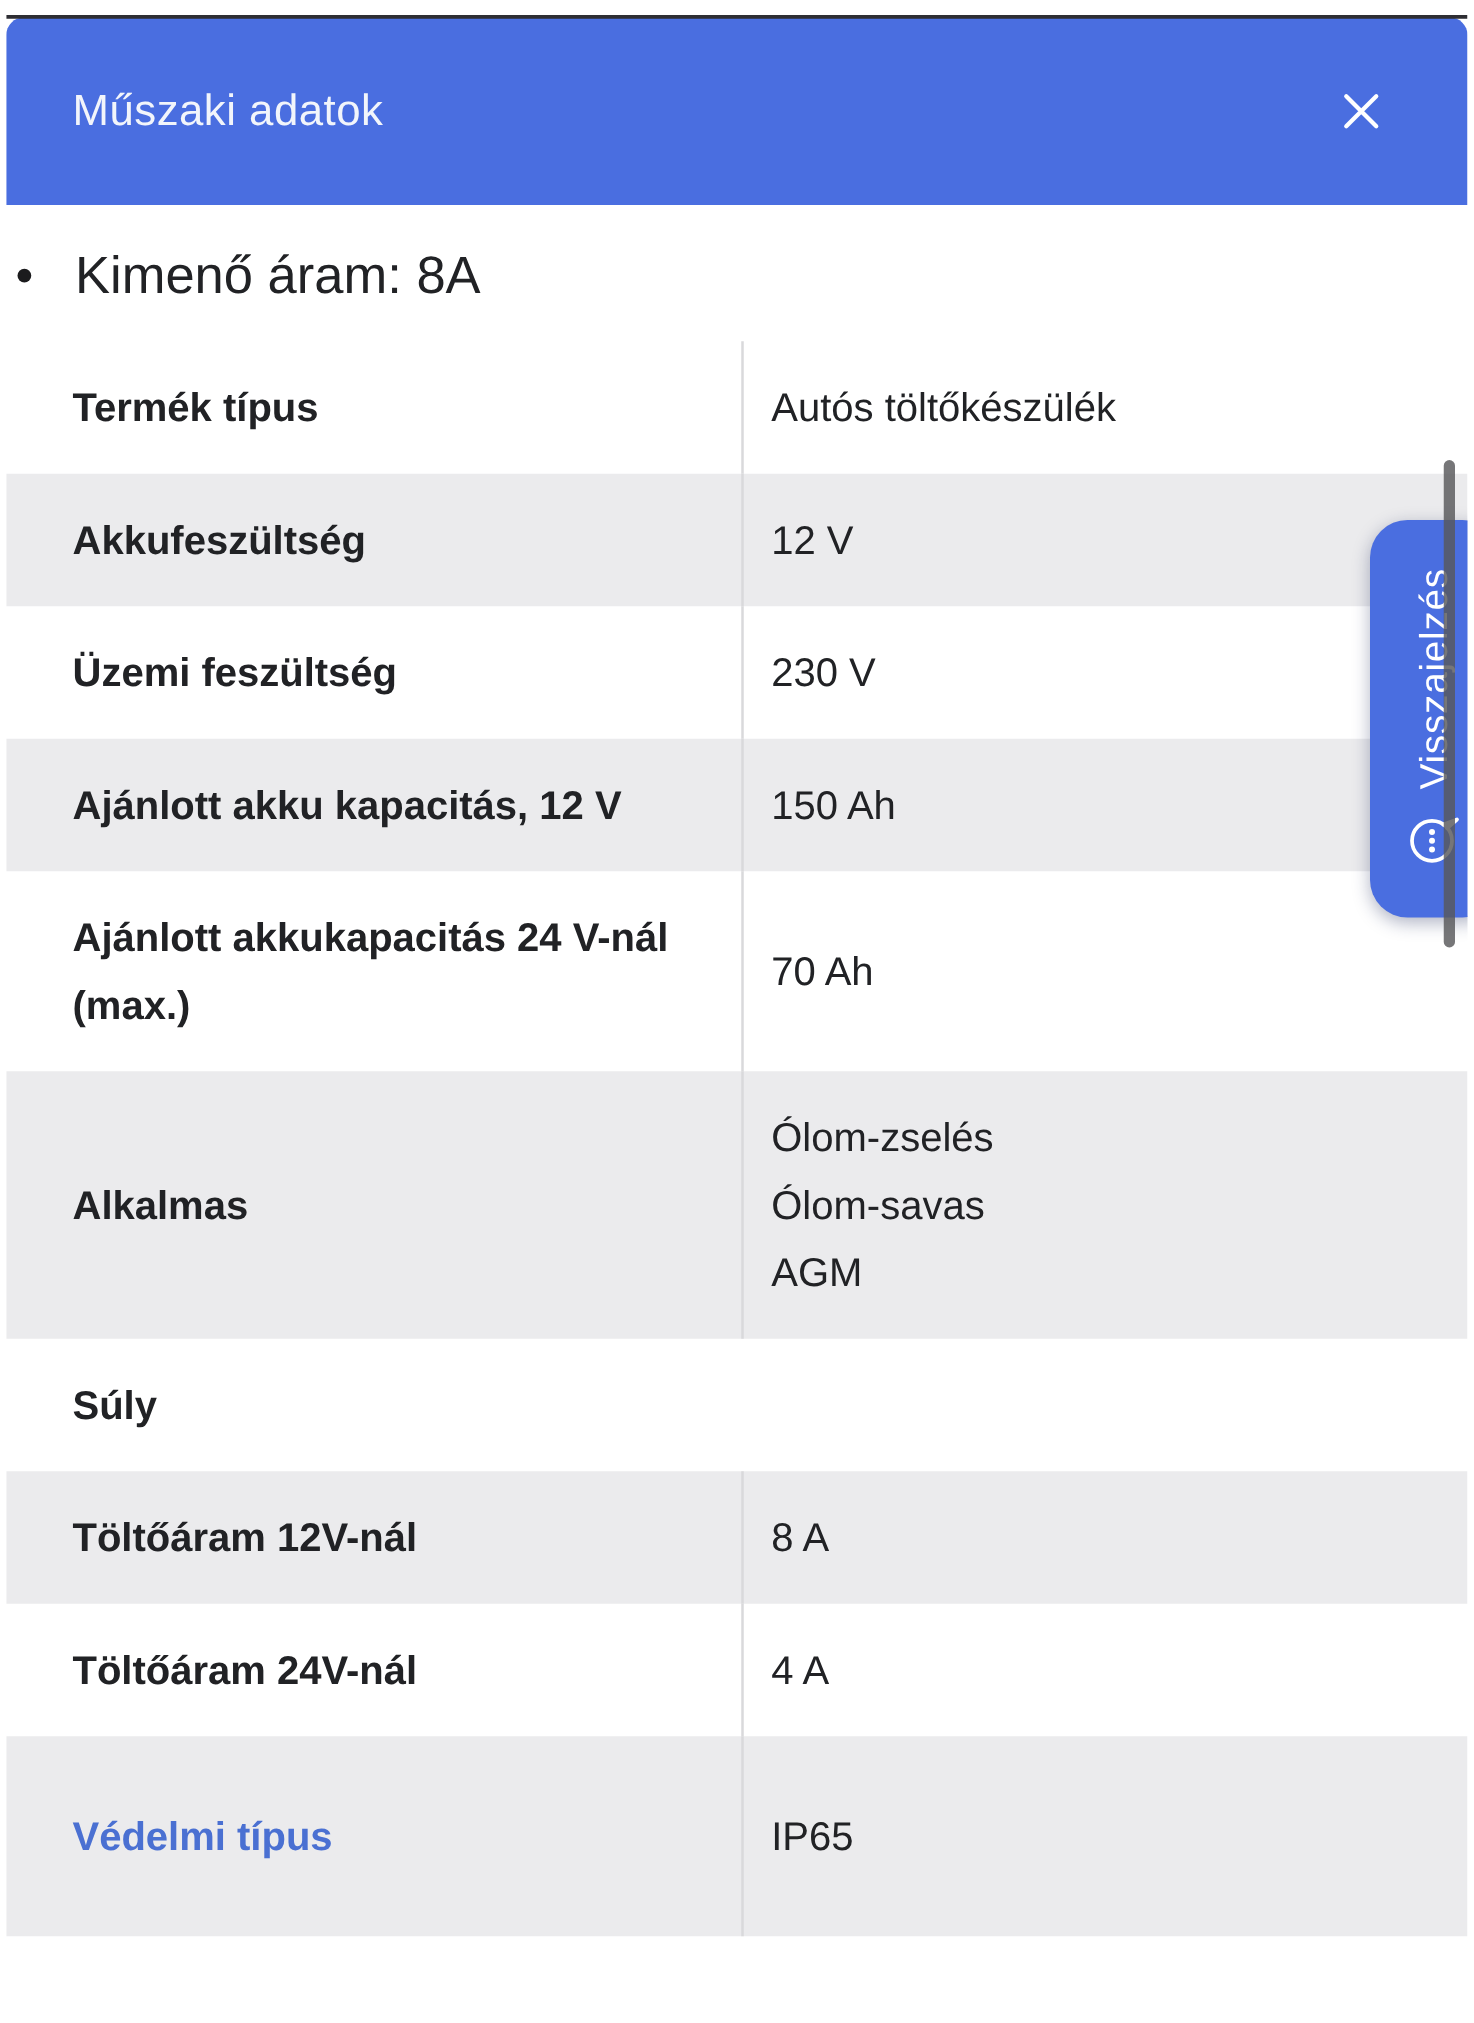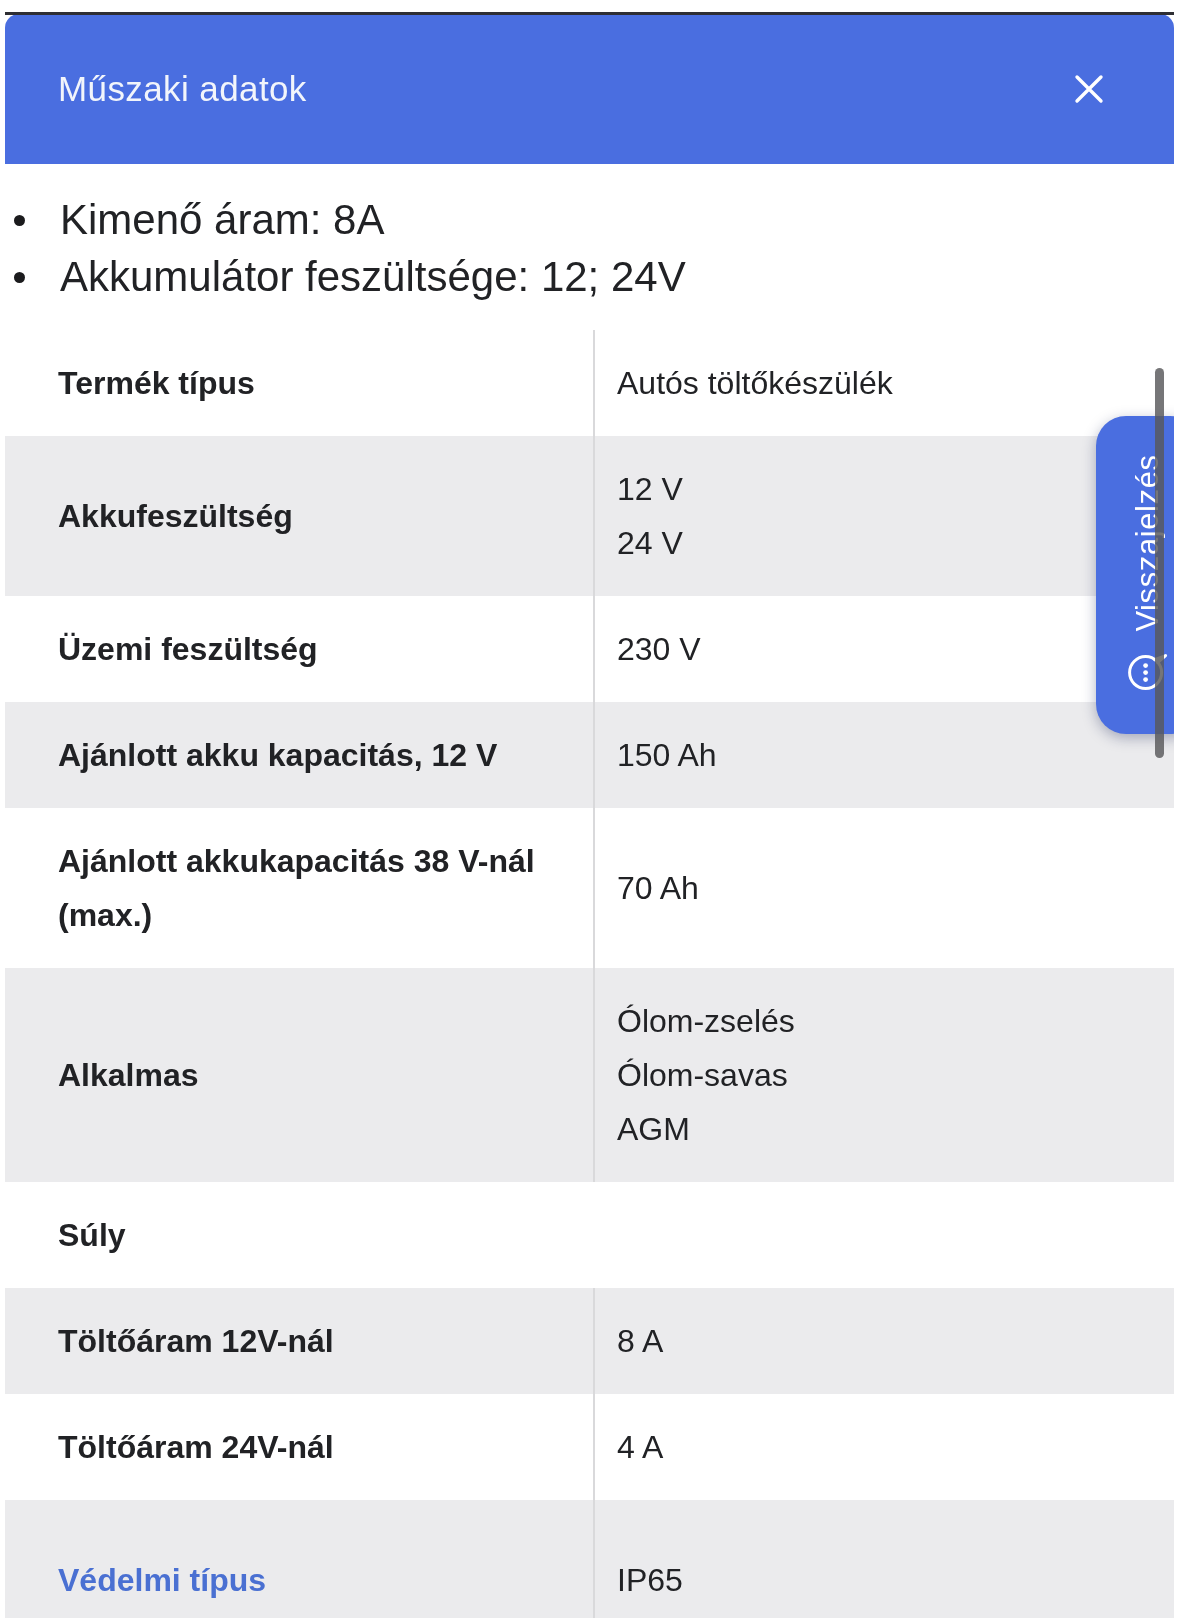--- a/index.html
+++ b/index.html
@@ -122,53 +122,48 @@
       </svg>
     </button>
   </header>
 
   <div class="content">
     <ul class="bullets">
         <li class="bullet">
           <span class="dot"></span>
           <span class="bullet-text">Kimenő áram: 8A</span>
         </li>
-        <li class="bullet">
-          <span class="dot"></span>
-          <span class="bullet-text">Akkumulátor feszültsége: 12; 24V</span>
-        </li>
       </ul>
     <div class="spec-table">
         <div class="row">
           <div class="row-label">Termék típus</div>
           <div class="row-values">
             <div class="value-line">Autós töltőkészülék</div>
           </div>
         </div>
         <div class="row shaded">
           <div class="row-label">Akkufeszültség</div>
           <div class="row-values">
             <div class="value-line">12 V</div>
-            <div class="value-line">24 V</div>
           </div>
         </div>
         <div class="row">
           <div class="row-label">Üzemi feszültség</div>
           <div class="row-values">
             <div class="value-line">230 V</div>
           </div>
         </div>
         <div class="row shaded">
           <div class="row-label">Ajánlott akku kapacitás, 12 V</div>
           <div class="row-values">
             <div class="value-line">150 Ah</div>
           </div>
         </div>
         <div class="row">
-          <div class="row-label">Ajánlott akkukapacitás 38 V-nál (max.)</div>
+          <div class="row-label">Ajánlott akkukapacitás 24 V-nál (max.)</div>
           <div class="row-values">
             <div class="value-line">70 Ah</div>
           </div>
         </div>
         <div class="row shaded">
           <div class="row-label">Alkalmas</div>
           <div class="row-values">
             <div class="value-line">Ólom-zselés</div>
             <div class="value-line">Ólom-savas</div>
             <div class="value-line">AGM</div>

